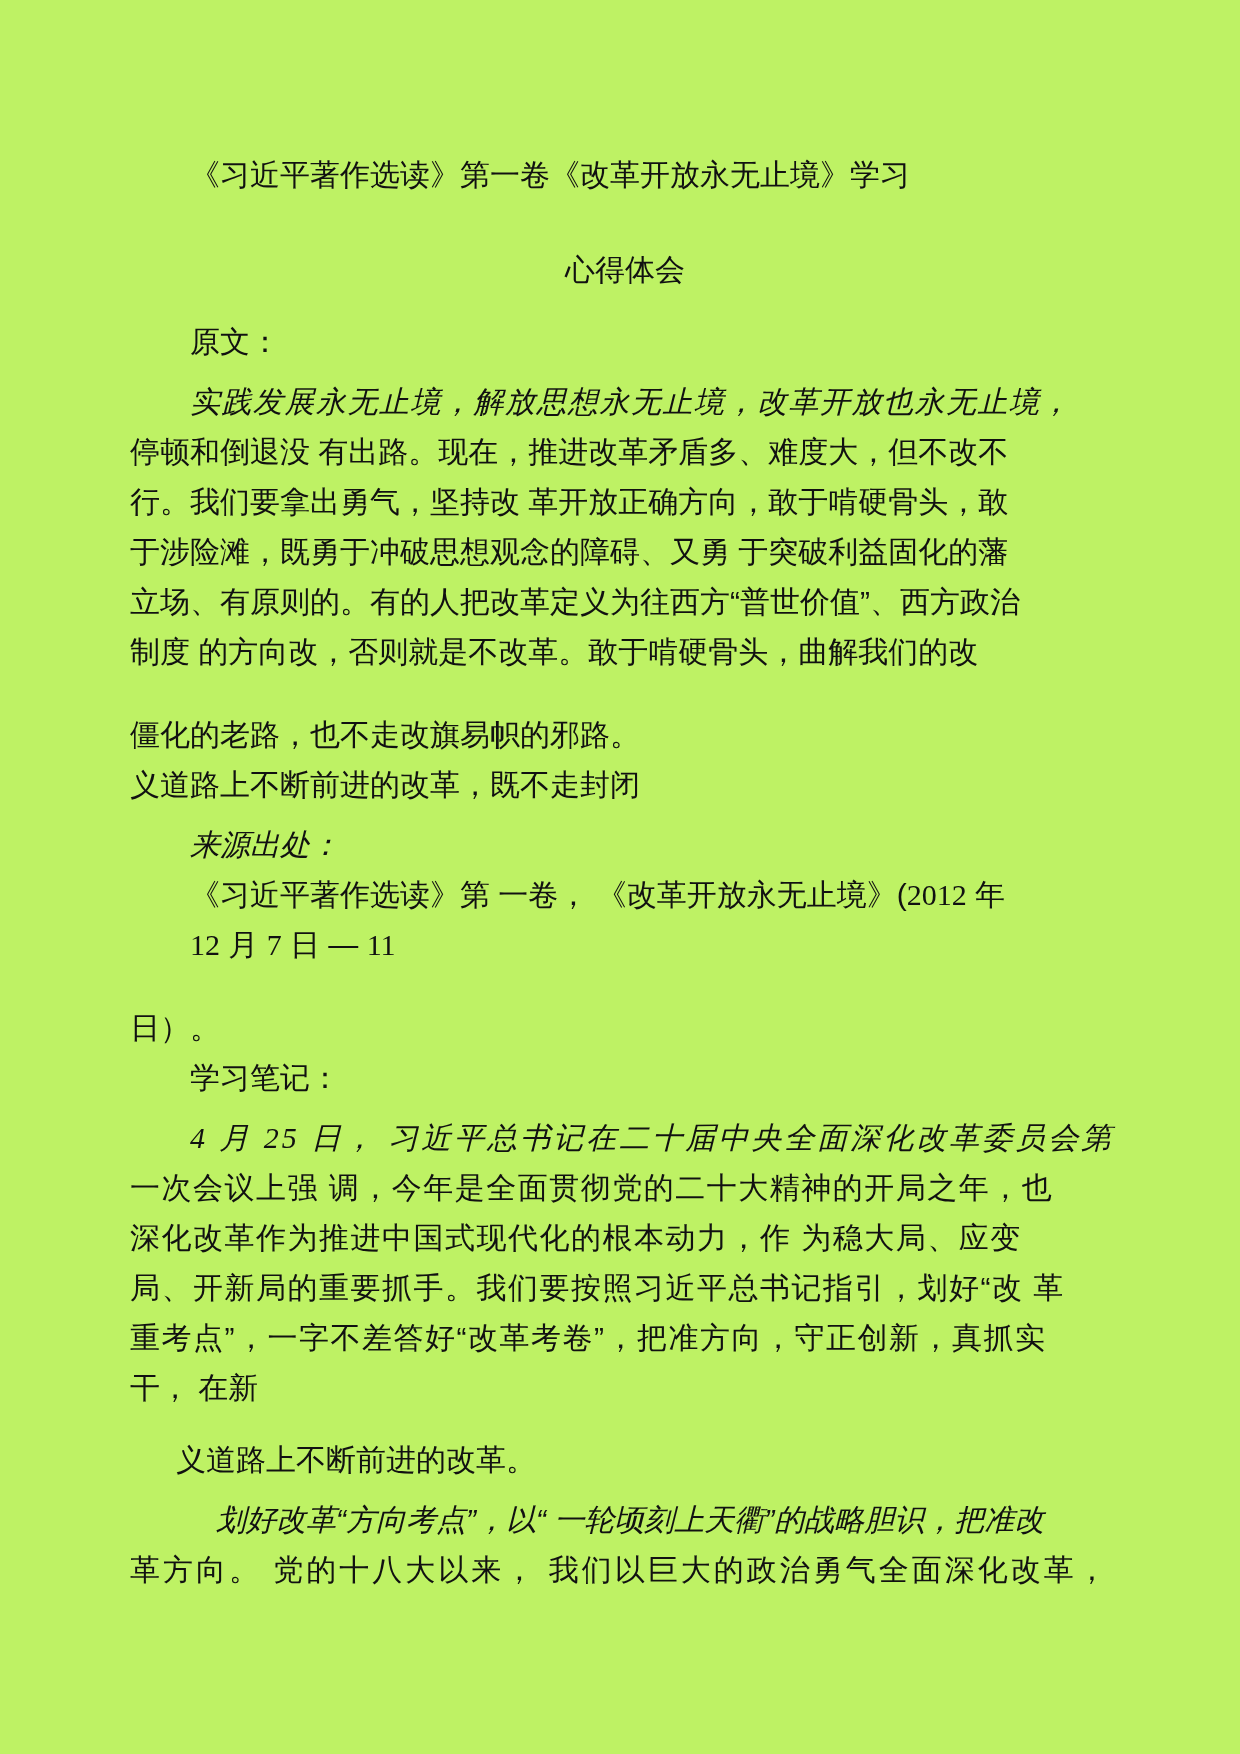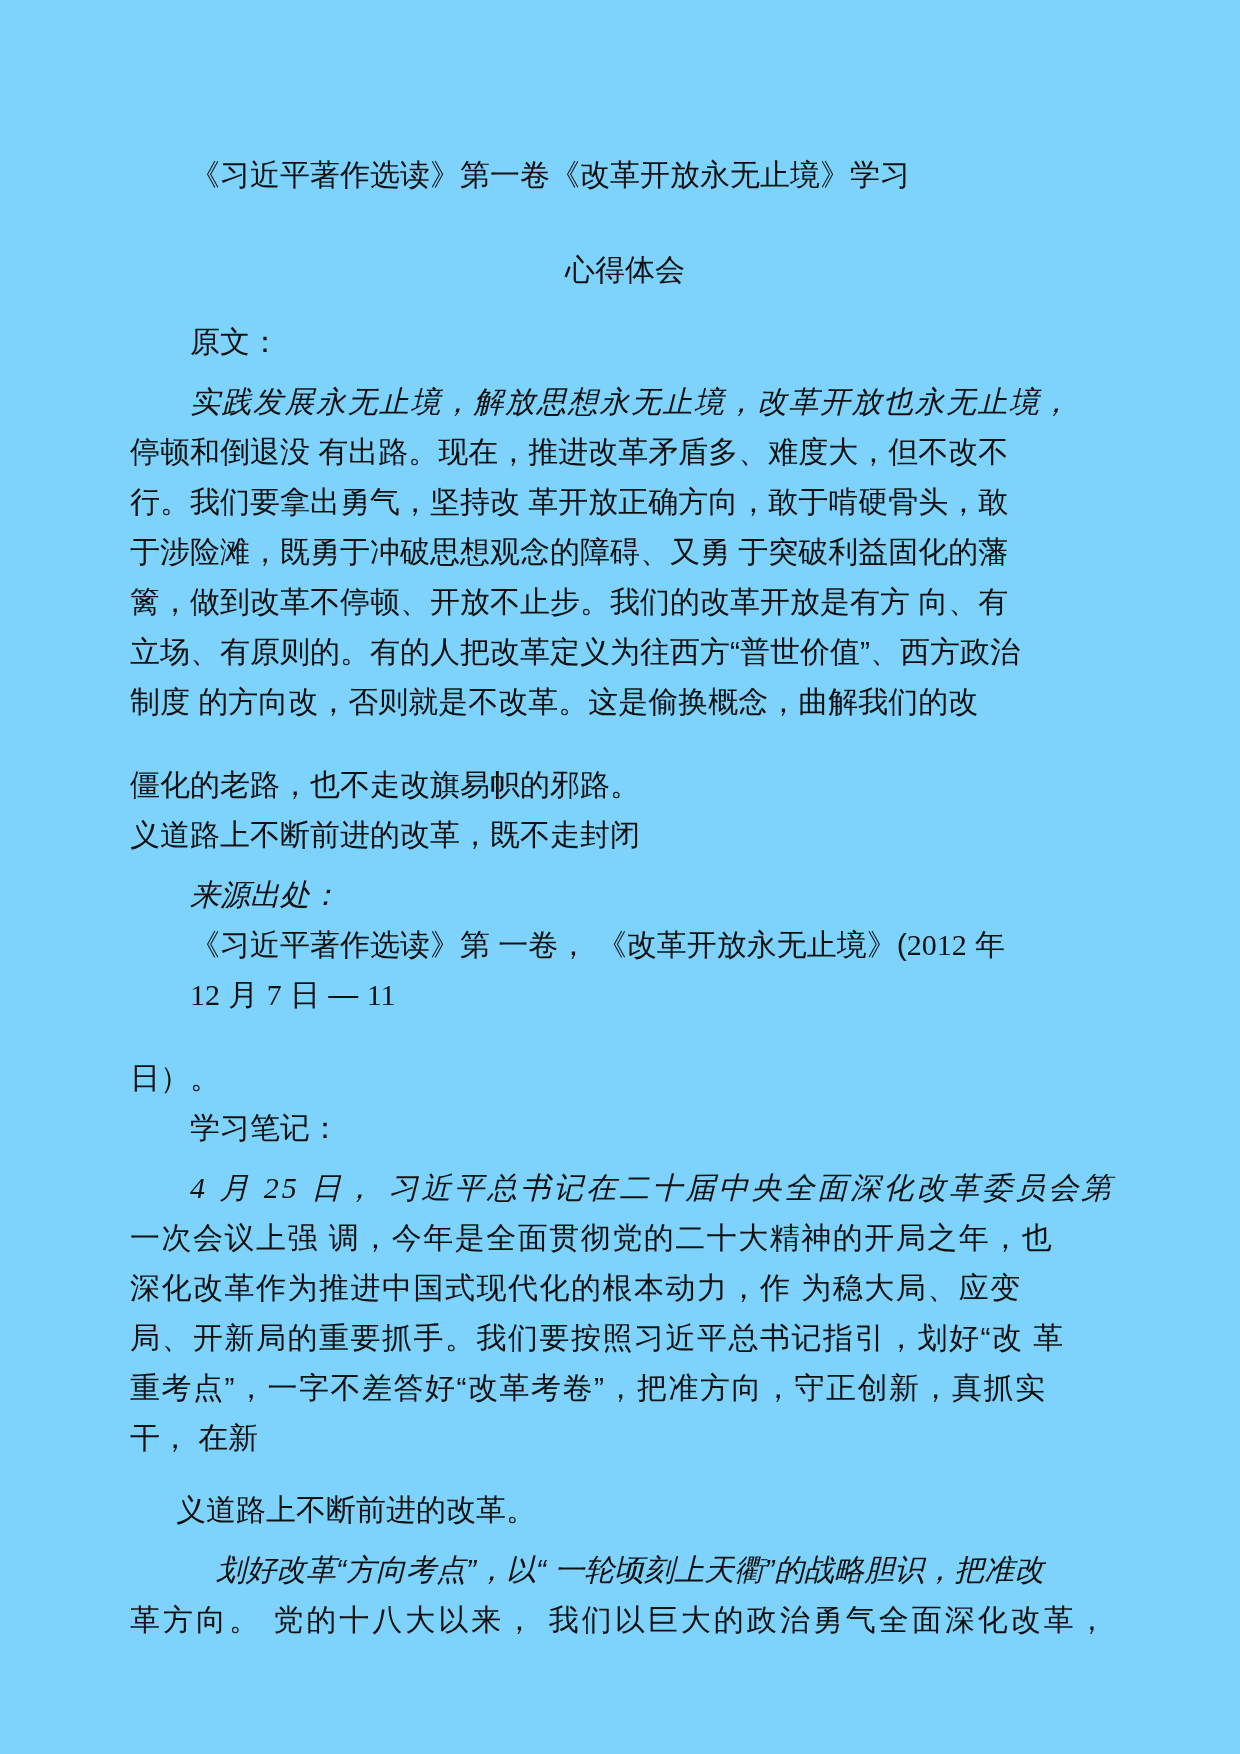--- a/index.html
+++ b/index.html
@@ -5,21 +5,21 @@
   html, body {
     margin: 0;
     padding: 0;
     background: #ffffff;
   }
   .page {
     position: relative;
     width: 1240px;
     height: 1754px;
     margin: 0 auto;
-    background: #7dd3fc;
+    background: #bef264;
     box-sizing: border-box;
     padding: 150px 120px 0 130px;
     overflow: hidden;
     color: #111111;
     font-family: "Liberation Sans", sans-serif;
   }
   .line {
     font-size: 30px;
     line-height: 50px;
     white-space: pre-wrap;
@@ -42,23 +42,22 @@
 
 <div class="page">
   <div class="line indent title-line">《习近平著作选读》第一卷《改革开放永无止境》学习</div>
   <div class="line subtitle">心得体会</div>
 
   <div class="line indent">原文：</div>
   <div class="line indent gap-sm ls-1">实践发展永无止境，解放思想永无止境，改革开放也永无止境，</div>
   <div class="line">停顿和倒退没 有出路。现在，推进改革矛盾多、难度大，但不改不</div>
   <div class="line">行。我们要拿出勇气，坚持改 革开放正确方向，敢于啃硬骨头，敢</div>
   <div class="line">于涉险滩，既勇于冲破思想观念的障碍、又勇 于突破利益固化的藩</div>
-  <div class="line">篱，做到改革不停顿、开放不止步。我们的改革开放是有方 向、有</div>
   <div class="line">立场、有原则的。有的人把改革定义为往西方“普世价值”、西方政治</div>
-  <div class="line">制度 的方向改，否则就是不改革。这是偷换概念，曲解我们的改</div>
+  <div class="line">制度 的方向改，否则就是不改革。敢于啃硬骨头，曲解我们的改</div>
   <div class="line gap-lg">僵化的老路，也不走改旗易帜的邪路。</div>
   <div class="line">义道路上不断前进的改革，既不走封闭</div>
 
   <div class="line indent gap-sm">来源出处：</div>
   <div class="line indent">《习近平著作选读》第 一卷， 《改革开放永无止境》(<span class="num">2012</span> 年</div>
   <div class="line indent"><span class="num">12</span> 月 <span class="num">7</span> 日 — <span class="num">11</span></div>
   <div class="line gap-lg">日）。</div>
 
   <div class="line indent">学习笔记：</div>
   <div class="line indent gap-sm ls-2"><span class="num">4</span> 月 <span class="num">25</span> 日， 习近平总书记在二十届中央全面深化改革委员会第</div>

